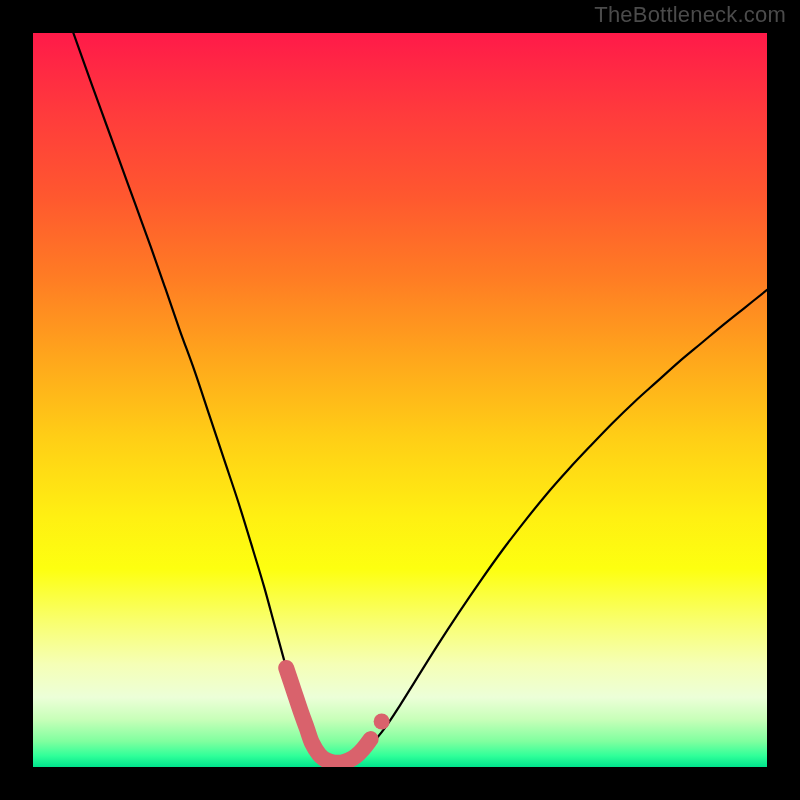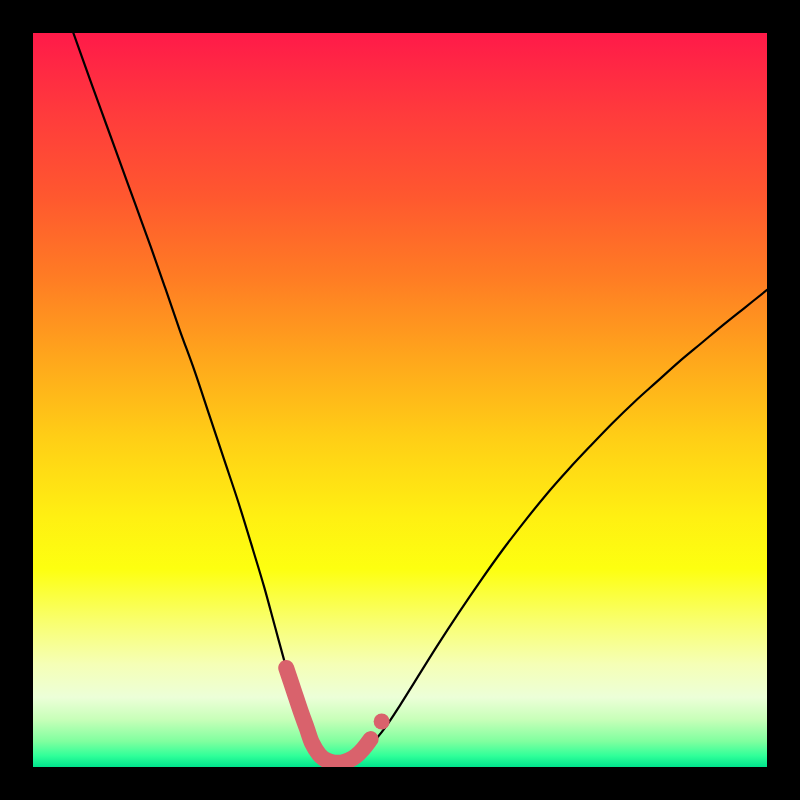--- a/index.html
+++ b/index.html
@@ -37,20 +37,21 @@
     height: 734px;
   }
   .plot svg {
     display: block;
   }
 </style>
 </head>
 <body>
 
 <div class="frame">
+  <div class="watermark">TheBottleneck.com</div>
   <div class="plot">
     <svg id="chart-svg" width="734" height="734" viewBox="0 0 734 734">
       <defs>
         <linearGradient id="bg-grad" x1="0" y1="0" x2="0" y2="1">
             <stop offset="0%" stop-color="#ff1a49"></stop>
             <stop offset="11%" stop-color="#ff3b3c"></stop>
             <stop offset="22%" stop-color="#ff572f"></stop>
             <stop offset="33%" stop-color="#ff7b24"></stop>
             <stop offset="44%" stop-color="#ffa51c"></stop>
             <stop offset="55.00000000000001%" stop-color="#ffce16"></stop>

